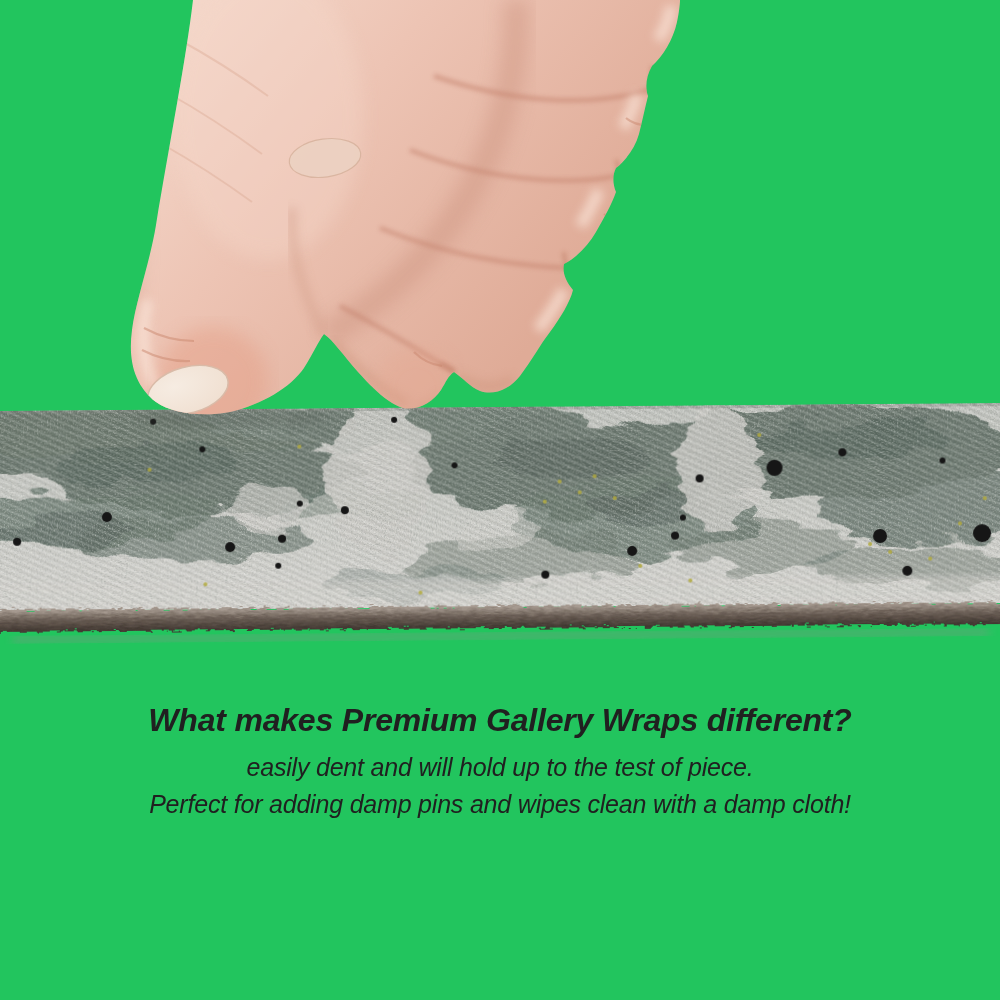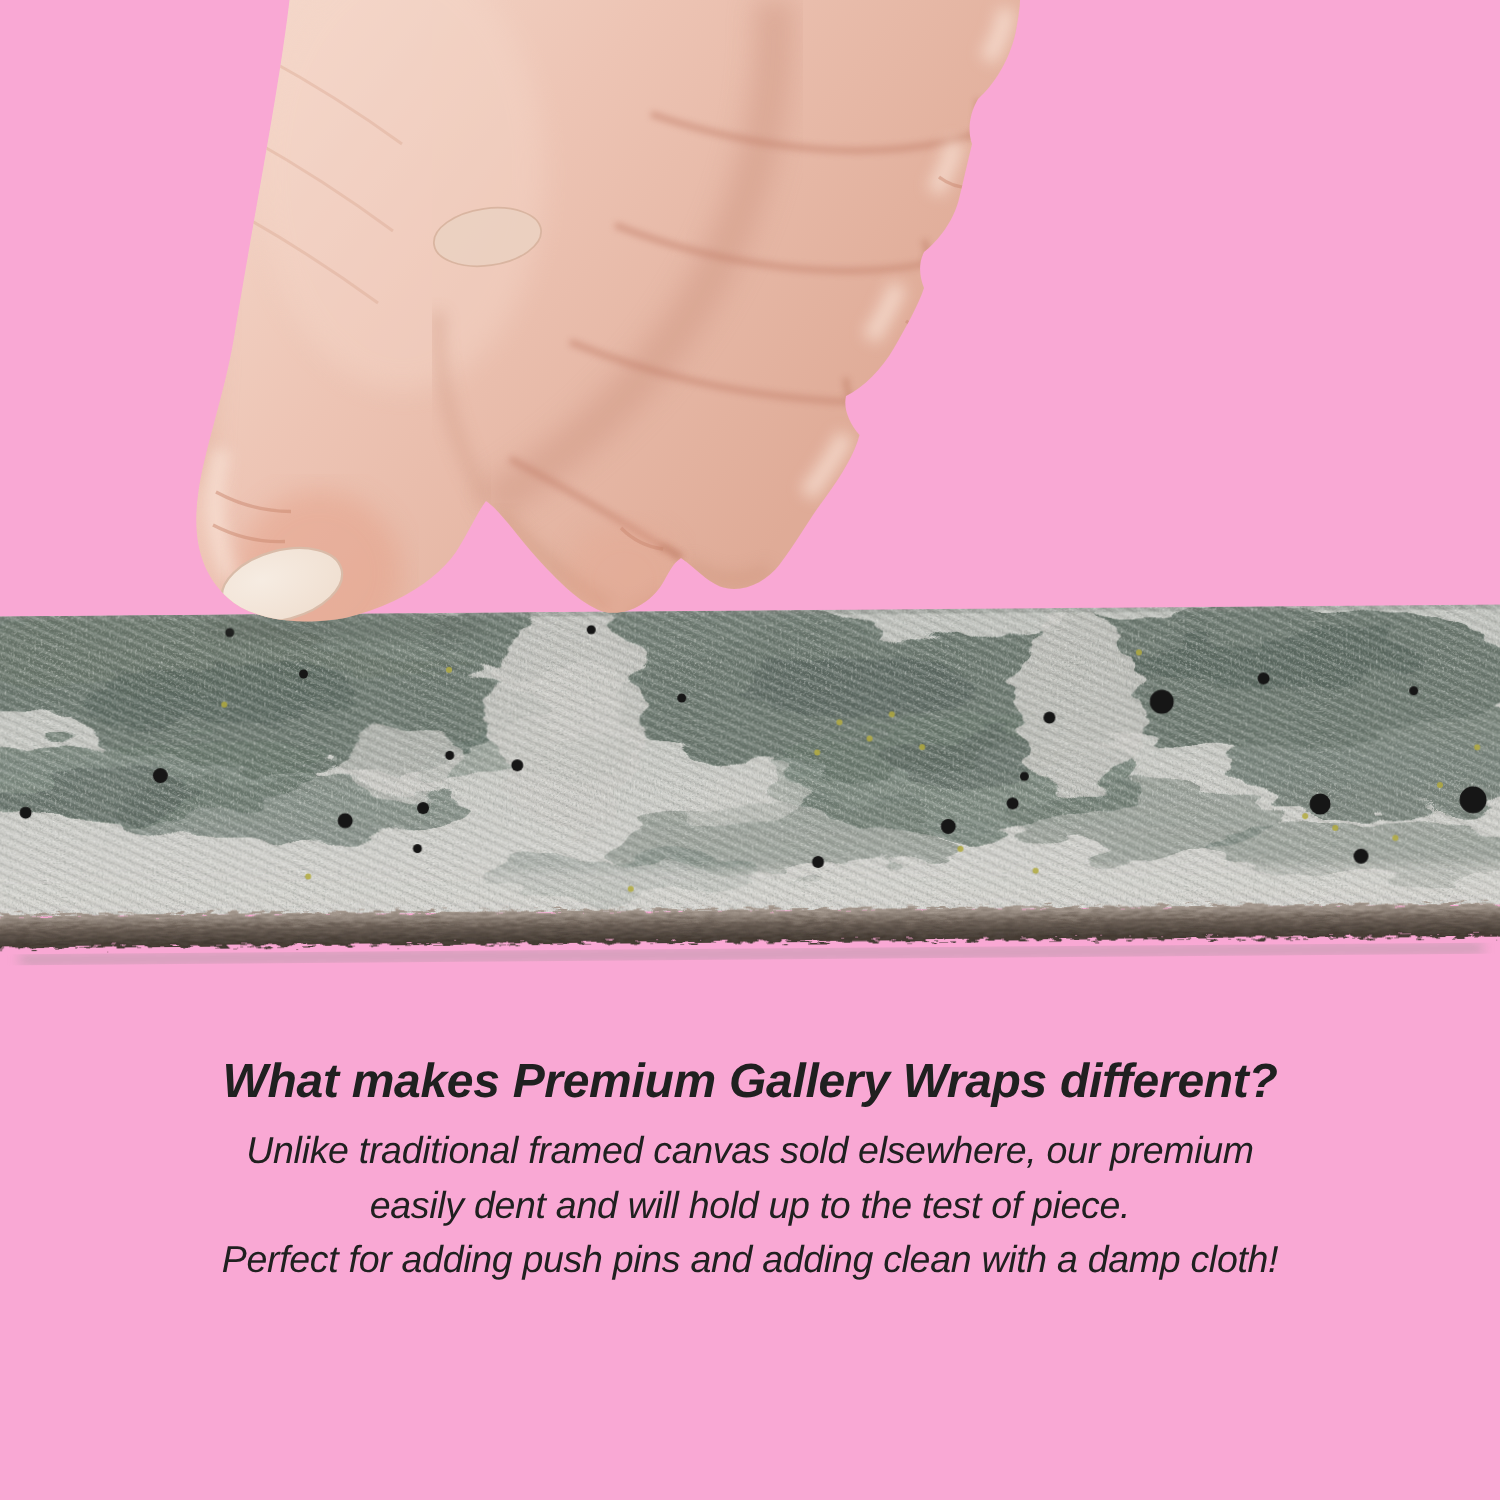--- a/index.html
+++ b/index.html
@@ -1,16 +1,16 @@
 <!DOCTYPE html>
 <html><head>
 <meta charset="utf-8">
 <style>
   html,body{margin:0;padding:0;background:#ffffff;}
-  .page{position:relative;width:1000px;height:1000px;background:#f9a8d4;overflow:hidden;
+  .page{position:relative;width:1000px;height:1000px;background:#22c55e;overflow:hidden;
         font-family:"Liberation Sans",sans-serif;}
   .hand{position:absolute;left:118px;top:0;}
   .strip{position:absolute;left:-6px;top:407px;transform:rotate(-0.45deg);}
   .copy{position:absolute;left:0;right:0;top:700px;text-align:center;color:#202020;font-style:italic;}
   .copy .heading{font-size:32px;font-weight:600;letter-spacing:-0.2px;margin:0 0 9px 0;line-height:40px;}
   .copy .line{font-size:25px;font-weight:500;letter-spacing:-0.2px;line-height:36.5px;}
 </style>
 </head>
 <body>
 
@@ -224,18 +224,17 @@
         <path d="M450,268 q-4,-8 -4,-16"></path>
         <path d="M336,372 q-6,-6 -14,-8"></path>
       </g>
       <ellipse cx="70" cy="390" rx="41" ry="23" transform="rotate(-15 70 390)" fill="url(#nailG)" stroke="#d9bba8" stroke-width="1.5"></ellipse>
       <ellipse cx="207" cy="158" rx="36" ry="19" transform="rotate(-8 207 158)" fill="#ebd2c2" opacity="0.85" stroke="#d6b29d" stroke-width="1.2"></ellipse>
     </g>
   </svg>
 
   <div class="copy">
     <div class="heading">What makes Premium Gallery Wraps different?</div>
-    <div class="line">Unlike traditional framed canvas sold elsewhere, our premium</div>
     <div class="line">easily dent and will hold up to the test of piece.</div>
-    <div class="line">Perfect for adding push pins and adding clean with a damp cloth!</div>
+    <div class="line">Perfect for adding damp pins and wipes clean with a damp cloth!</div>
   </div>
 
 </div>
 
 </body></html>

